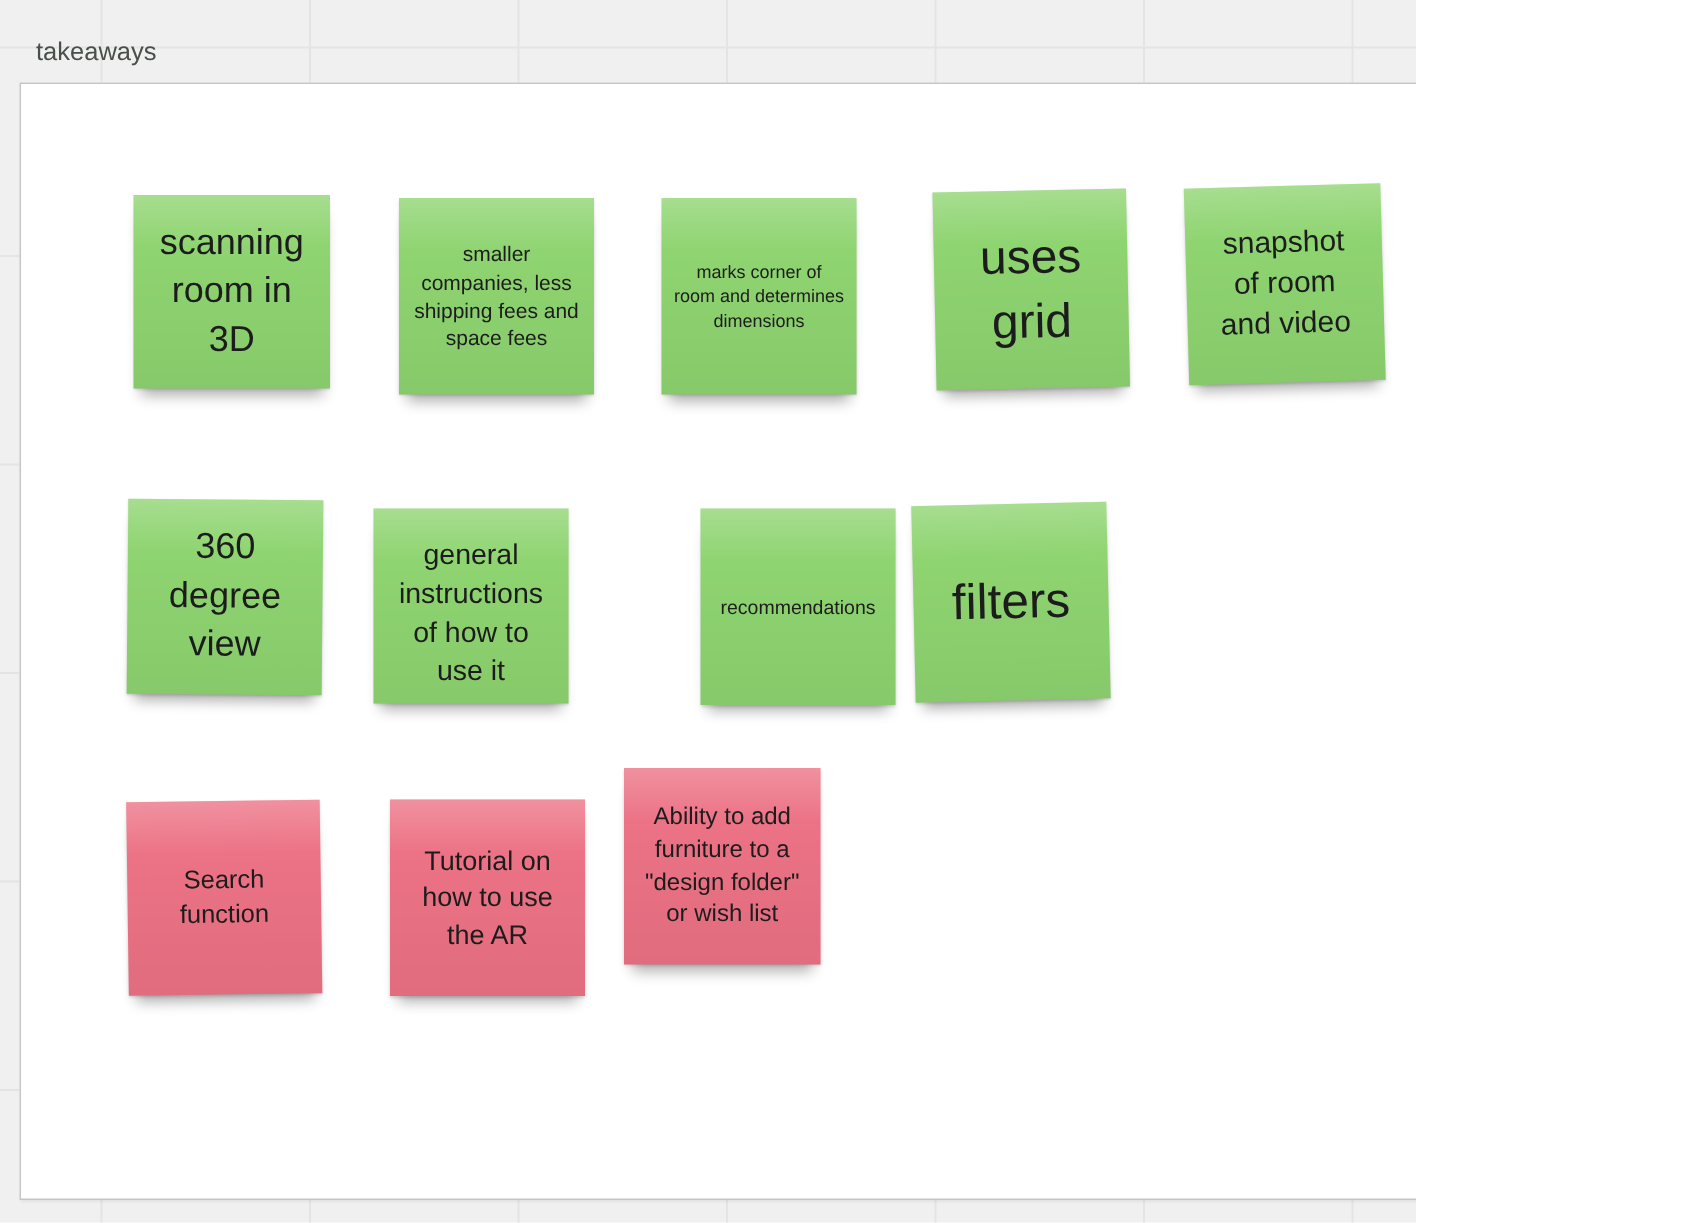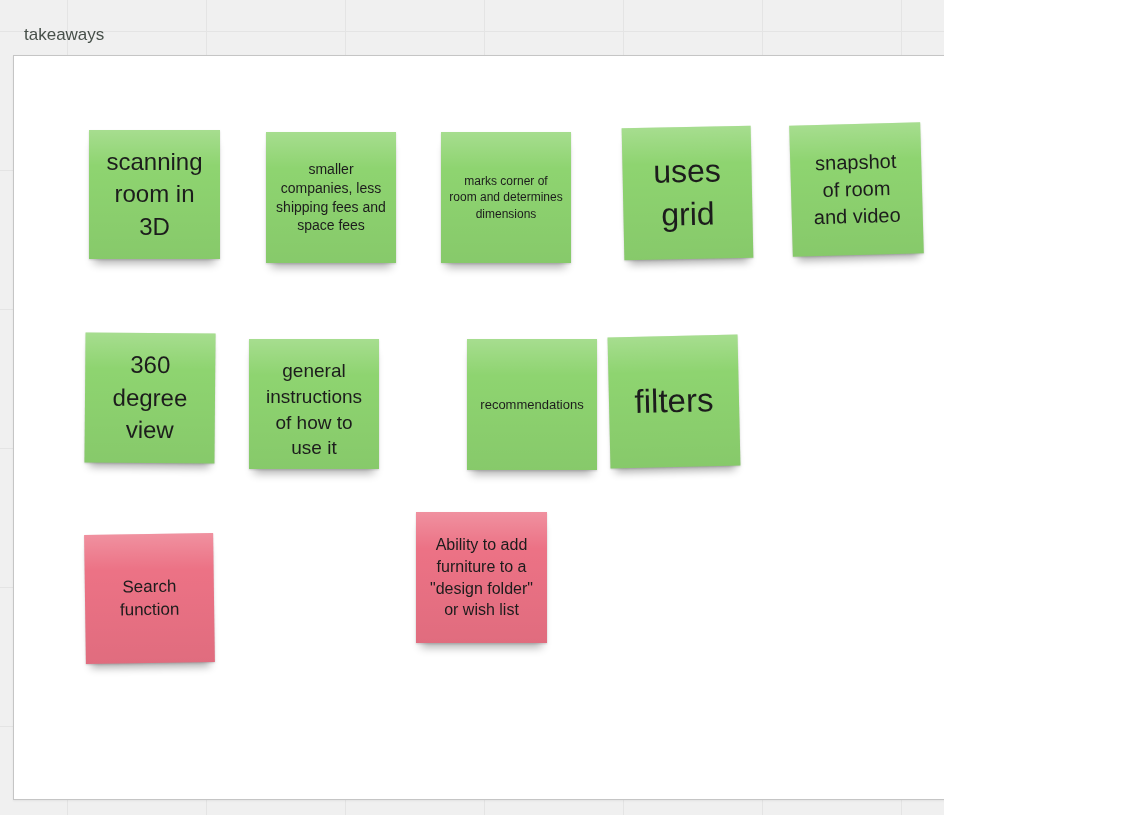--- a/index.html
+++ b/index.html
@@ -126,19 +126,22 @@
     </div>
 
     <div class="note n9" data-color="green">
       <span class="note-text">filters</span>
     </div>
 
     <div class="note n10" data-color="red">
       <span class="note-text">Search function</span>
     </div>
 
+    <div class="note n11" data-color="red">
+      <span class="note-text">Tutorial on how to use the AR</span>
+    </div>
 
     <div class="note n12" data-color="red">
       <span class="note-text">Ability to add furniture to a "design folder" or wish list</span>
     </div>
 
   </div>
 </div>
 
 </body></html>

